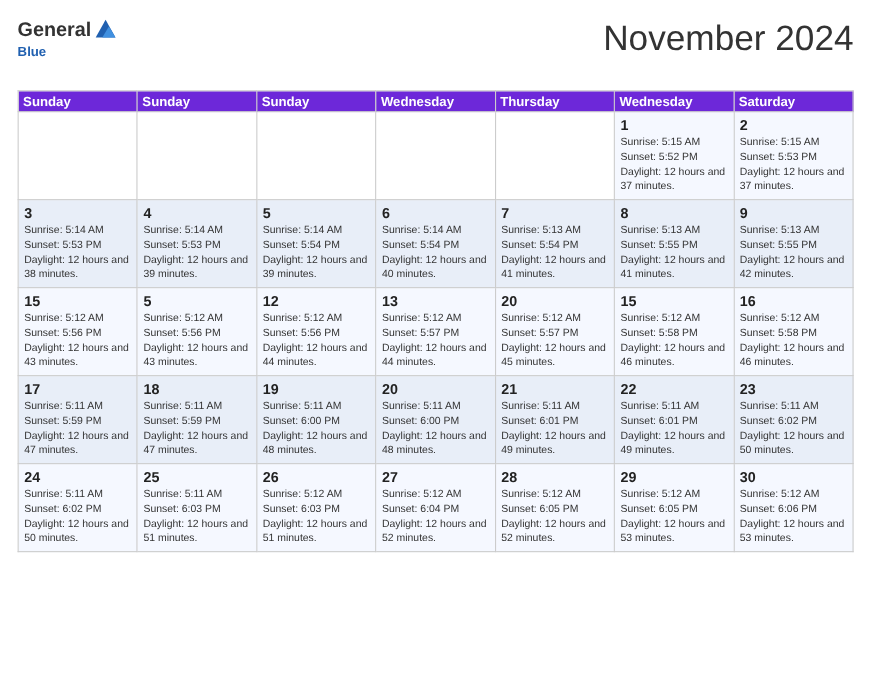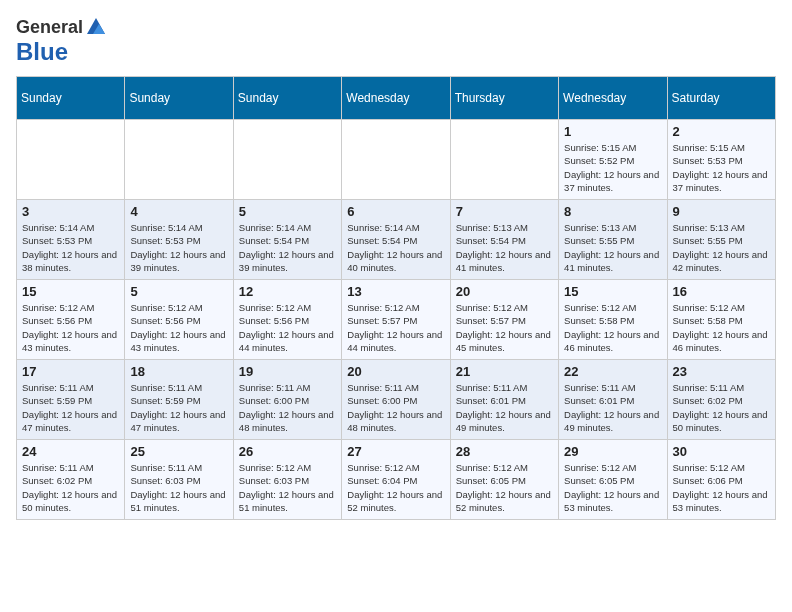--- a/index.html
+++ b/index.html
@@ -7,21 +7,21 @@
       font-family: Arial, sans-serif;
       background: #fff;
       width: 792px;
       min-height: 612px;
       padding: 16px;
     }
     .header {
       display: flex;
       justify-content: space-between;
       align-items: flex-start;
-      margin-bottom: 10px;
+      margin-bottom: 26px;
     }
     .logo {
       display: flex;
       flex-direction: column;
       align-items: flex-start;
     }
     .logo-text {
       display: flex;
       align-items: center;
       gap: 2px;
@@ -52,25 +52,25 @@
     .subtitle {
       font-size: 14px;
       color: #555;
     }
     table {
       width: 100%;
       border-collapse: collapse;
       table-layout: fixed;
     }
     thead th {
-      background-color: #0369a1;
+      background-color: #6d28d9;
       color: #fff;
       font-size: 12px;
-      font-weight: normal;
-      padding: 14px 4px;
+      font-weight: bold;
+      padding: 2px 4px;
       text-align: left;
       border: 1px solid #ccc;
     }
     tbody td {
       border: 1px solid #ccc;
       vertical-align: top;
       padding: 4px 5px;
       font-size: 10px;
       color: #333;
       height: 80px;
@@ -104,24 +104,25 @@
 <div class="header">
   <div class="logo">
     <div class="logo-text">
       <span class="logo-general">General</span>
       <svg class="logo-icon" viewBox="0 0 22 22">
         <polygon points="11,2 20,18 2,18" fill="#2060b0"></polygon>
         <polygon points="14,8 20,18 8,18" fill="#4090e0"></polygon>
       </svg>
     </div>
     <div>
-      <span class="logo-blue" style="font-size:24px;font-weight:bold;">Blue</span>
+      <span class="logo-blue" style="font-size:12px;font-weight:bold;">Blue</span>
     </div>
   </div>
   <div class="title-area">
+    <div class="month-title">November 2024</div>
   </div>
 </div>
 
 <table>
   <thead>
     <tr>
     <th>Sunday</th>
         <th>Sunday</th>
         <th>Sunday</th>
         <th>Wednesday</th>

